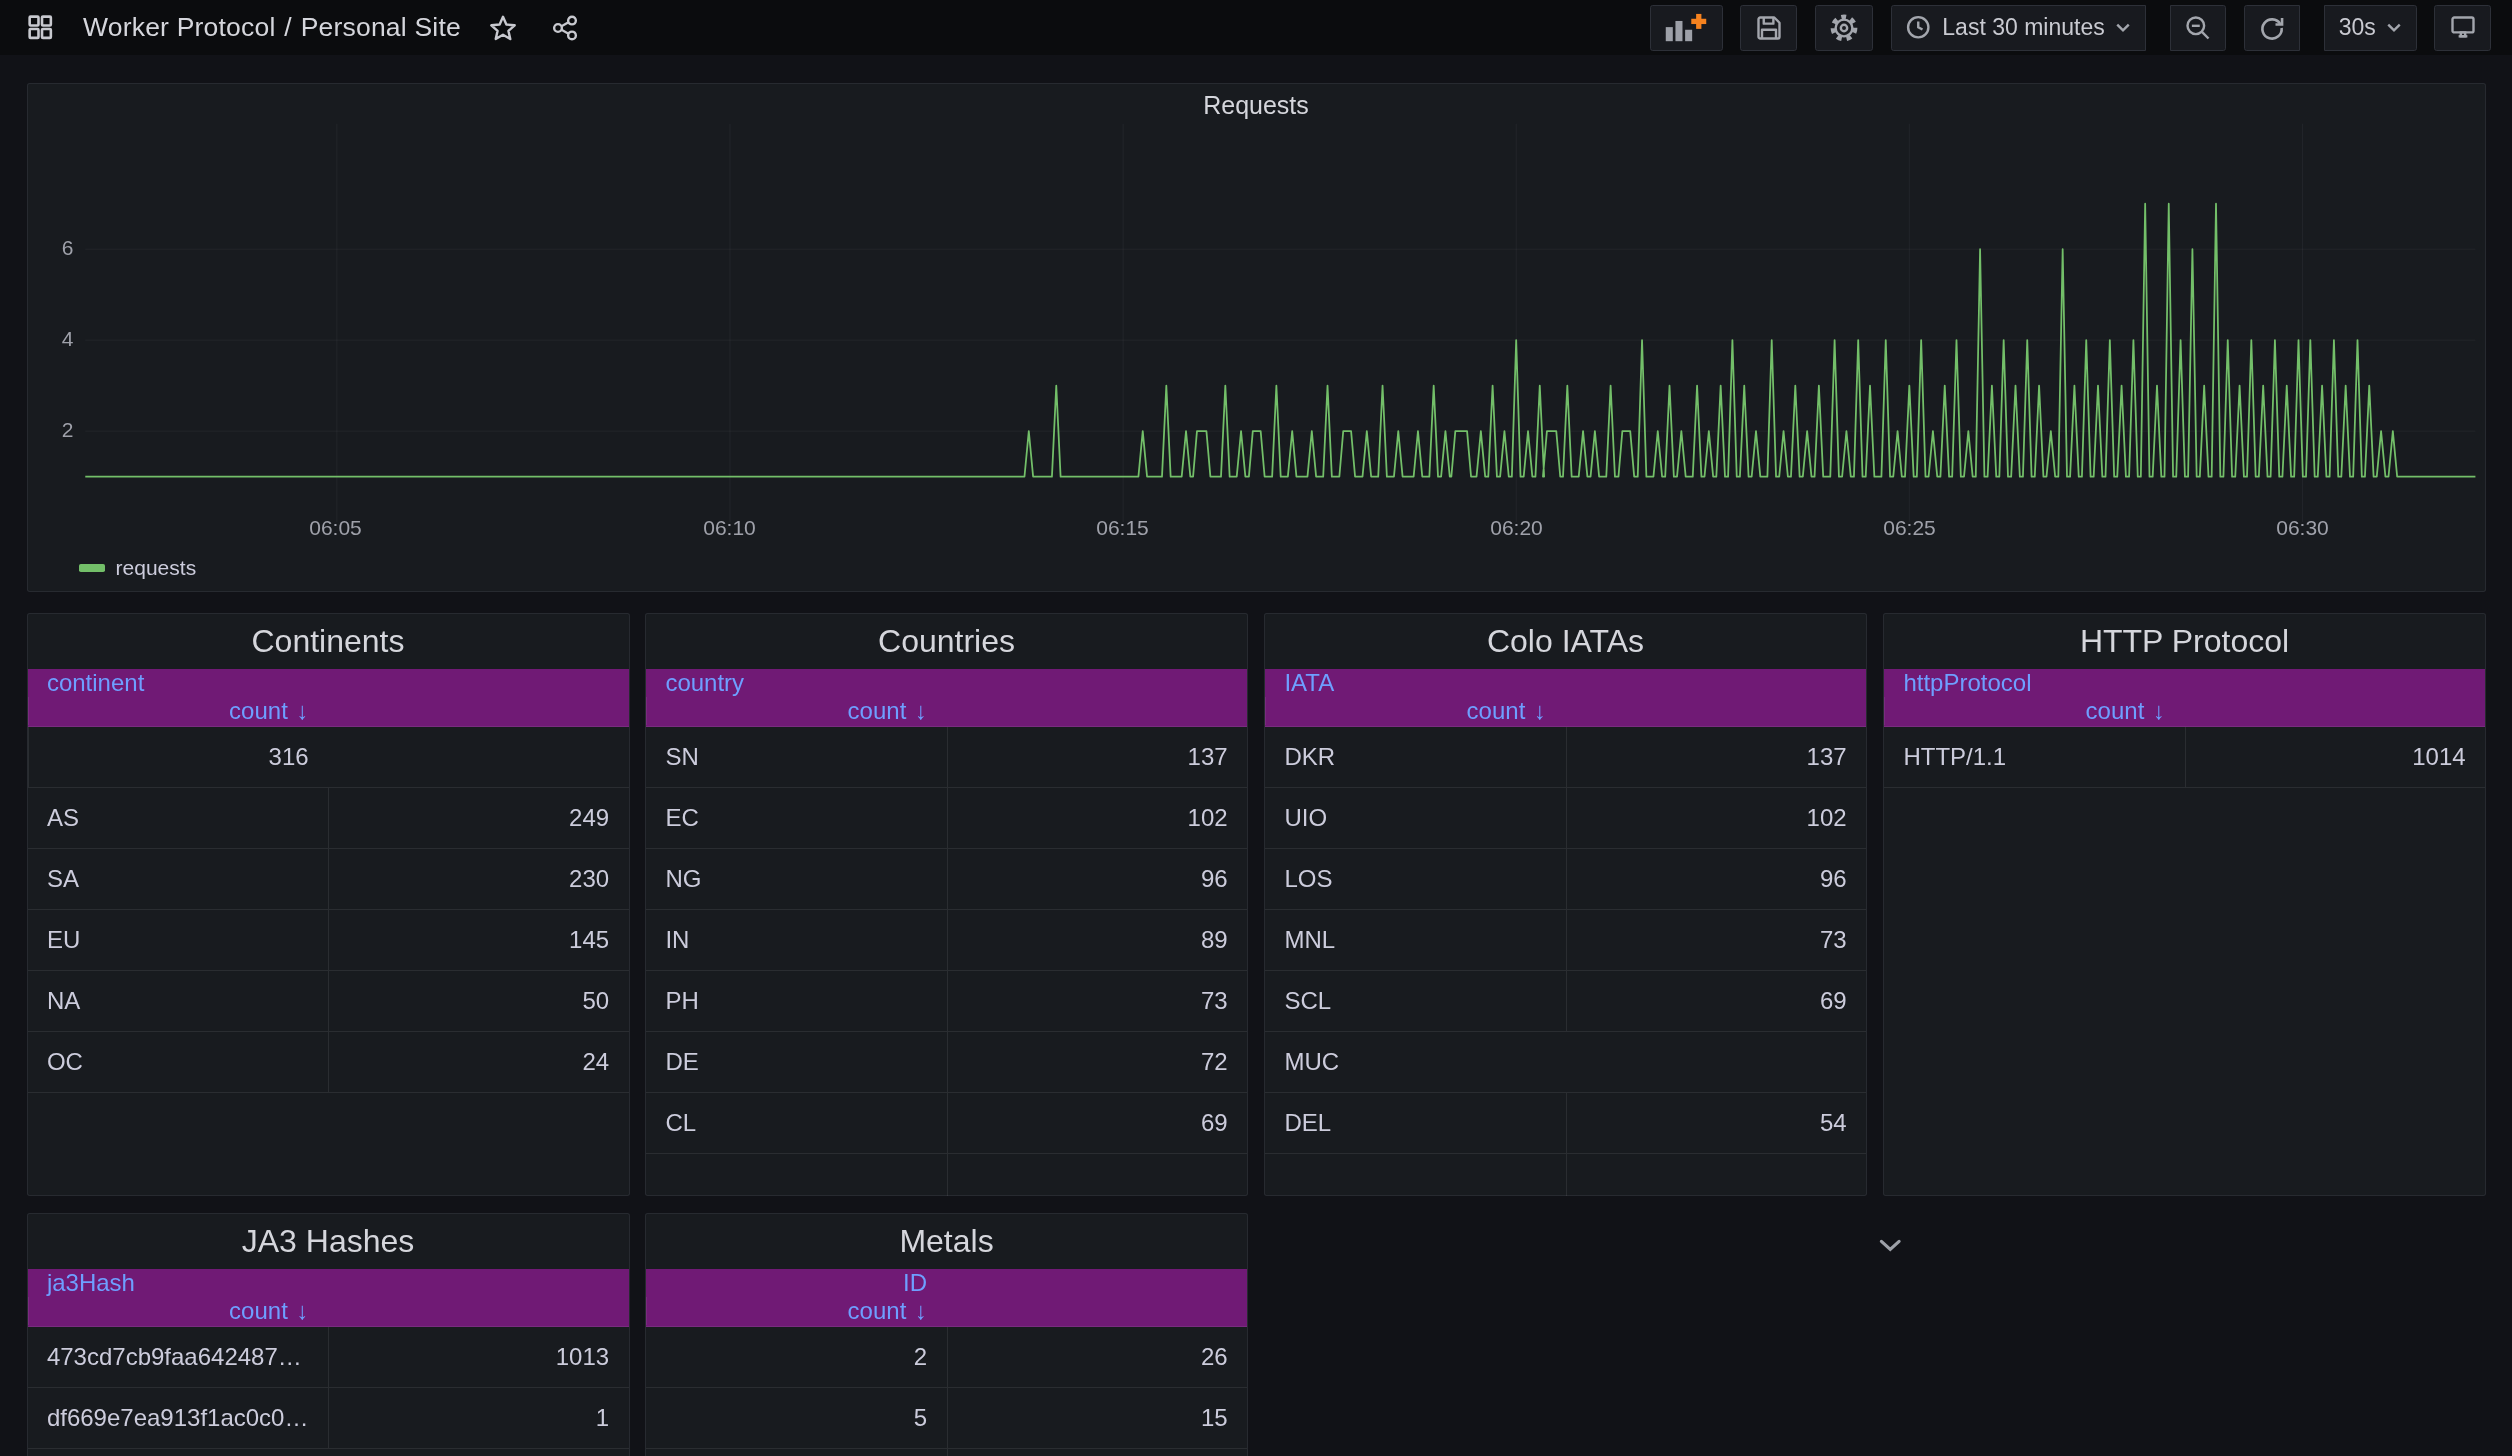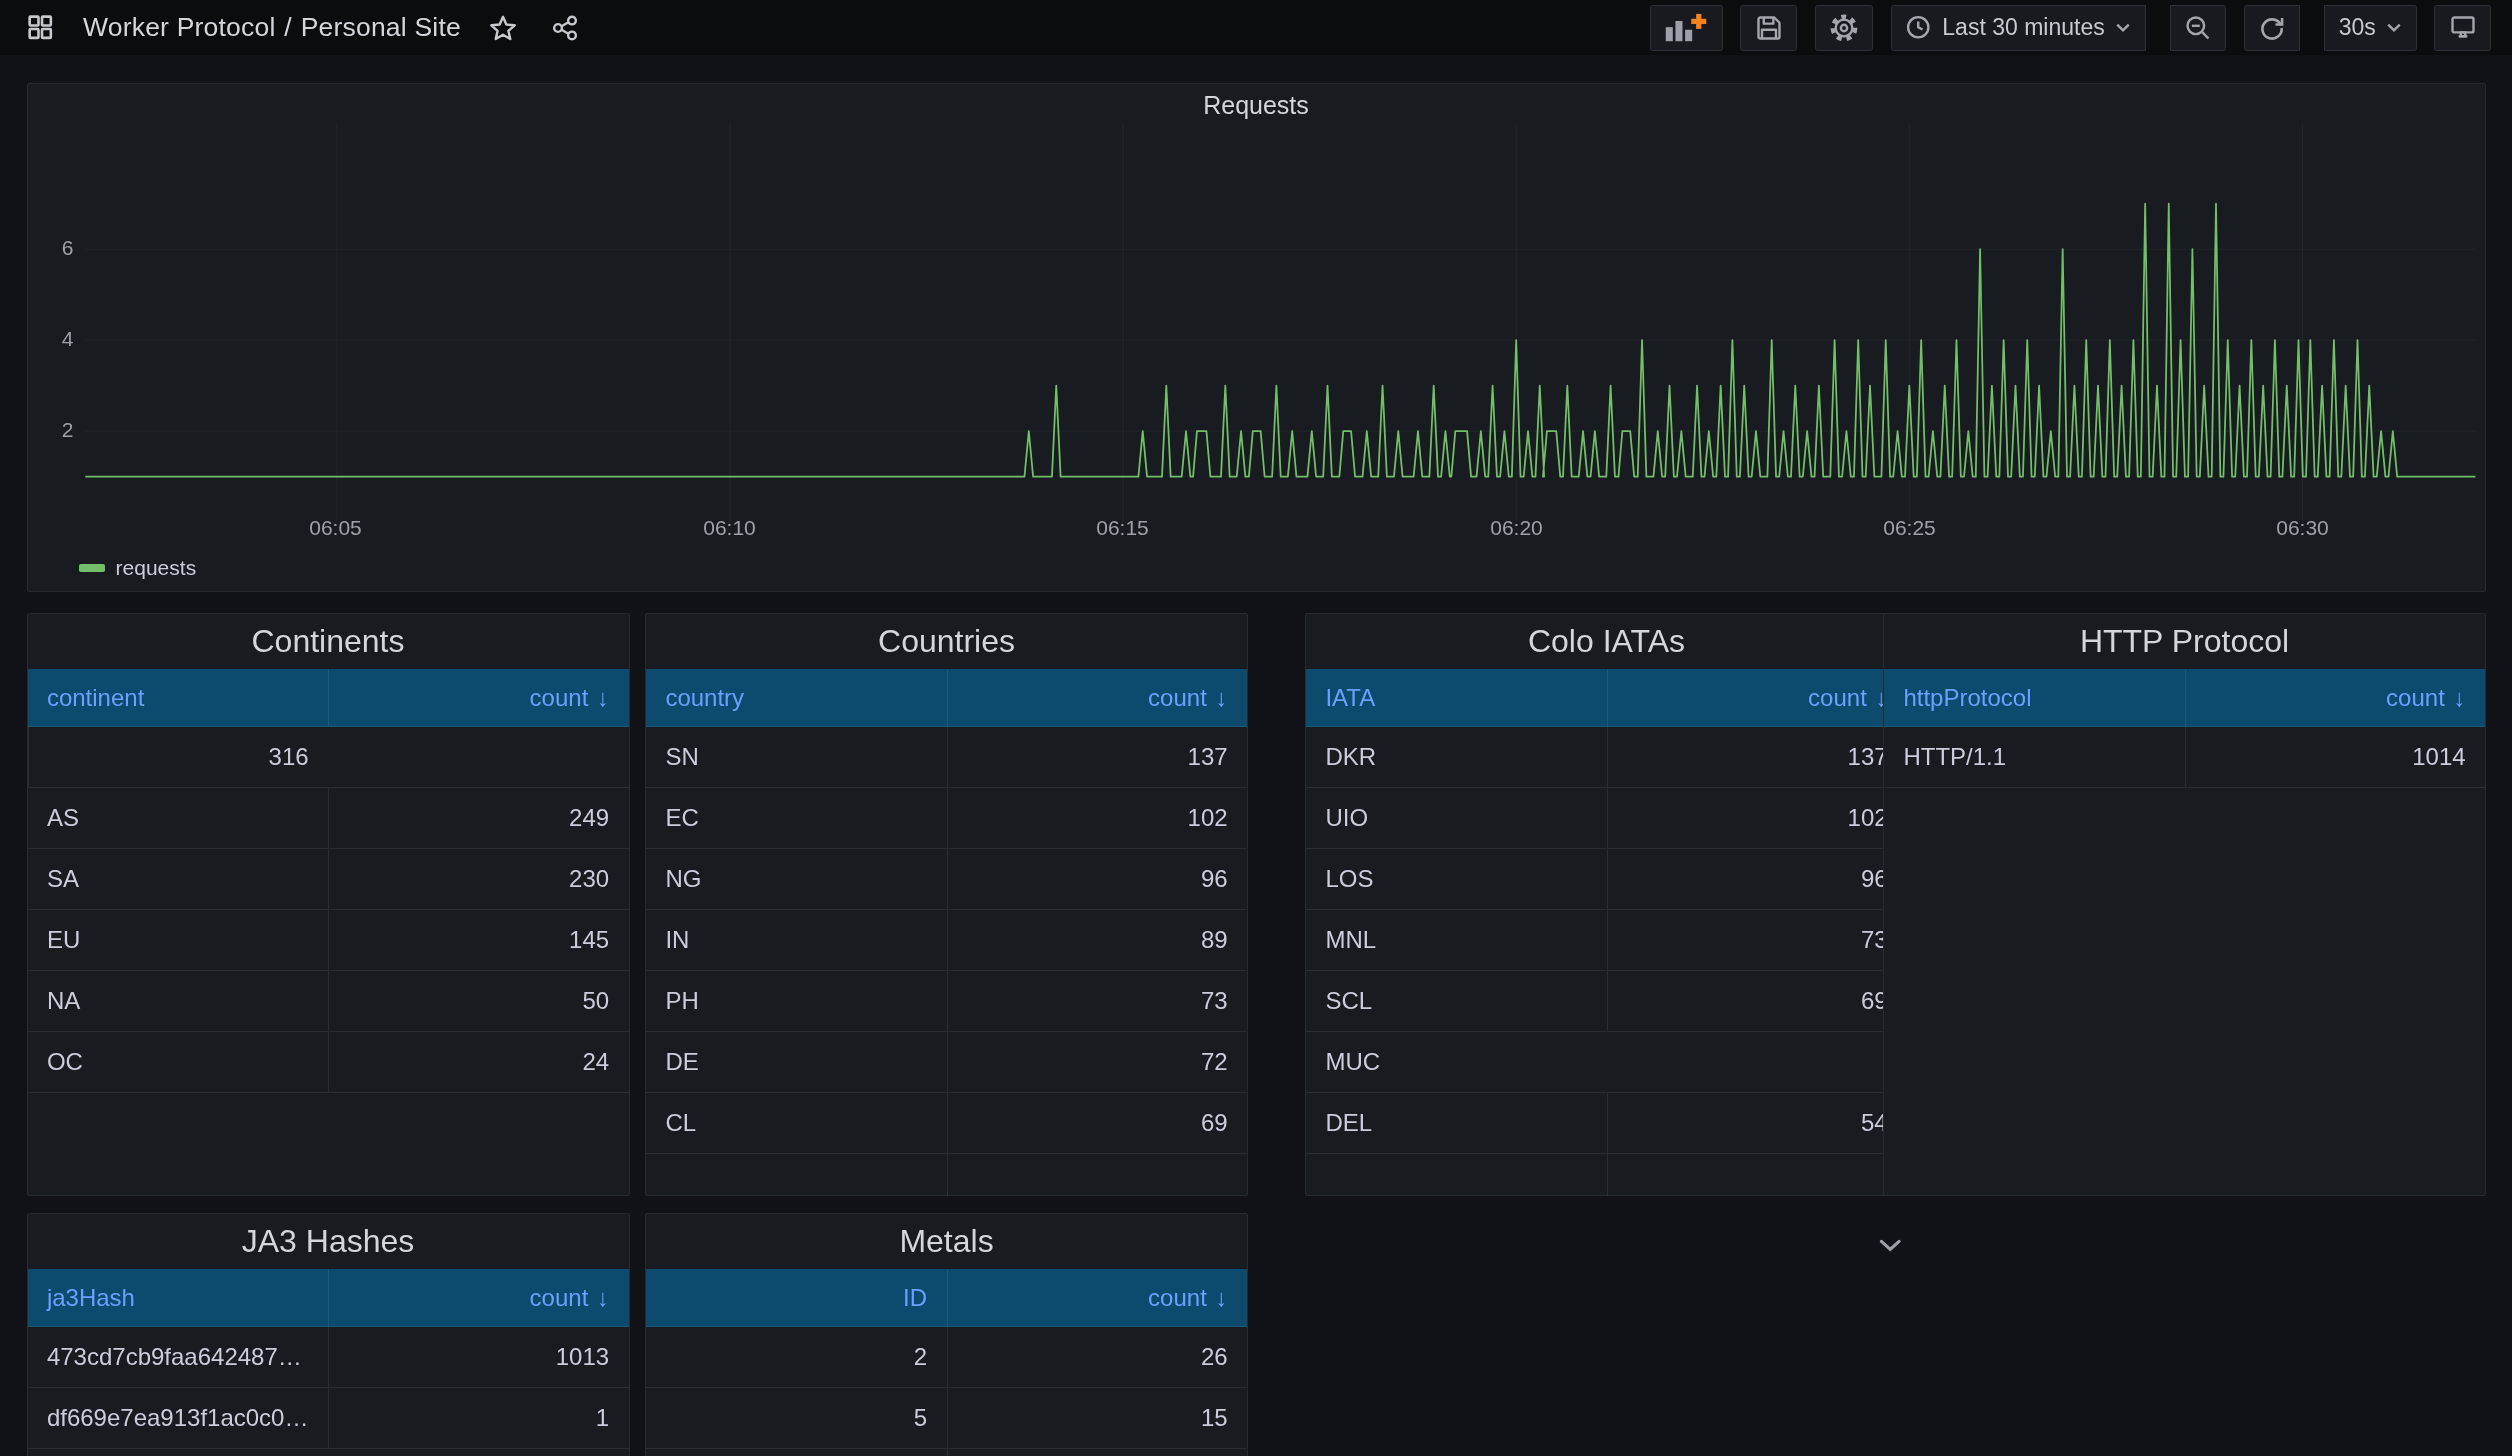--- a/index.html
+++ b/index.html
@@ -40,31 +40,31 @@
             font-size:21px; color:#ccccdc; cursor:pointer; }
   .legend .swatch { width:26.5px; height:8px; border-radius:1.8px; }
 
   
   .tp-title { height:55px; line-height:55px; text-align:center; font-size:32px; font-weight:500;
               color:#d5d6dc; cursor:pointer; }
   .trow { display:flex; width:100%; }
   .trow .cell { width:50%; padding:0 19.4px; display:flex; align-items:center; overflow:hidden;
                 white-space:nowrap; }
   .trow .cell.val { justify-content:flex-end; border-left:0.9px solid rgba(204,204,220,0.10); }
-  .tp-header { height:58px; background:#0c4a6e; border-bottom:0.9px solid rgba(204,204,220,0.10); }
+  .tp-header { height:58px; background:#701a75; border-bottom:0.9px solid rgba(204,204,220,0.10);flex-direction:column; }
   .tp-header .cell { color:#6e9fff; font-size:24px; cursor:pointer; }
   .tp-header .arrow { margin-left:8.8px; }
   .tbody .trow { height:61px; border-bottom:0.9px solid rgba(204,204,220,0.10); font-size:24px; color:#ccccdc; }
   .tbody .trow.partial { height:42px; border-bottom:none; }
   .tbody .trow .cell.key { color:#ccccdc; }
   .align-right .cell.key { justify-content:flex-end; }
 
   .row2 { top:613px; width:603px; height:583px; }
   .row3 { top:1213px; width:603px; height:583px; }
-  .px0 { left:26.5px; } .px1 { left:645px; } .px2 { left:1264px;margin-left:41px; } .px3 { left:1883px; }
+  .px0 { left:26.5px; } .px1 { left:645px; } .px2 { left:1264px; } .px3 { left:1883px; }
 
   .row-toggle { position:absolute; left:1872px; top:1230px; width:37px; height:32px;
                 display:flex; align-items:center; justify-content:center; cursor:pointer; }
 </style>
 </head>
 <body>
 
 <div class="screen">
 
   <header class="navbar">

